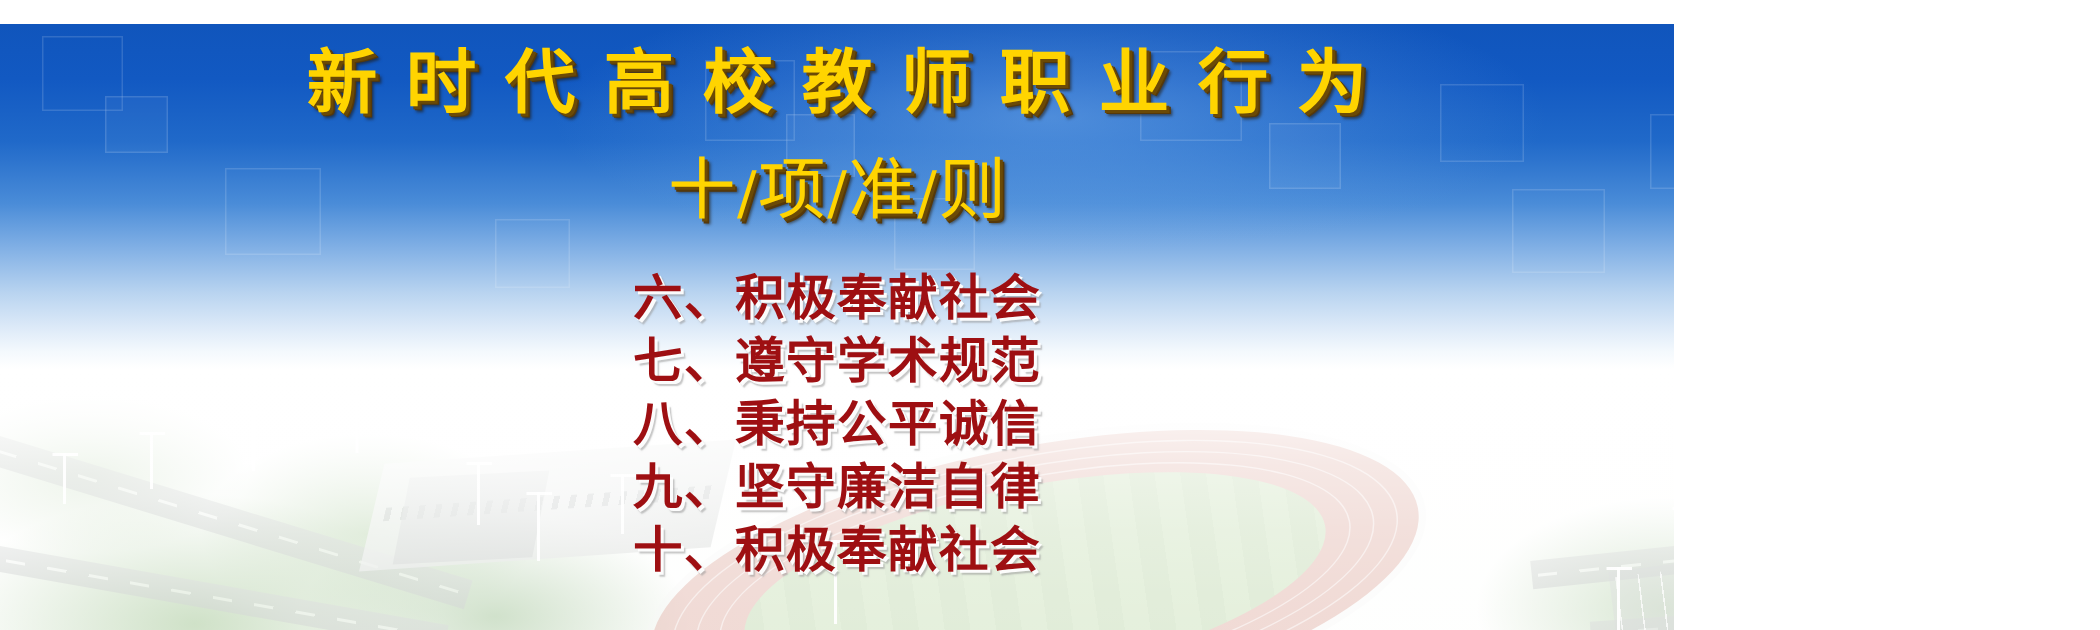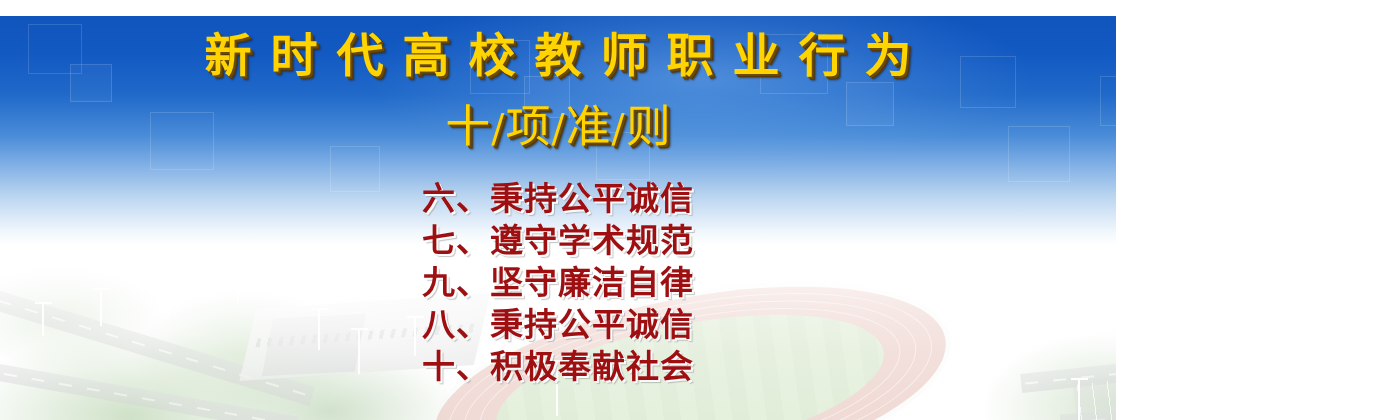--- a/index.html
+++ b/index.html
@@ -342,22 +342,22 @@
     <div class="title-main">新时代高校教师职业行为</div>
 
     <div class="title-sub">
       <span>十</span><span class="slash">/</span><span>项</span><span class="slash">/</span><span>准</span><span class="slash">/</span><span>则</span>
     </div>
 
     <div class="items">
 
 
       <div class="item-col">
-        <div class="item">六、秉持公平诚信</div>
+        <div class="item">六、积极奉献社会</div>
         <div class="item">七、遵守学术规范</div>
+        <div class="item">八、秉持公平诚信</div>
         <div class="item">九、坚守廉洁自律</div>
-        <div class="item">八、秉持公平诚信</div>
         <div class="item">十、积极奉献社会</div>
       </div>
 
     </div>
   </div>
 </div>
 
 </body></html>

